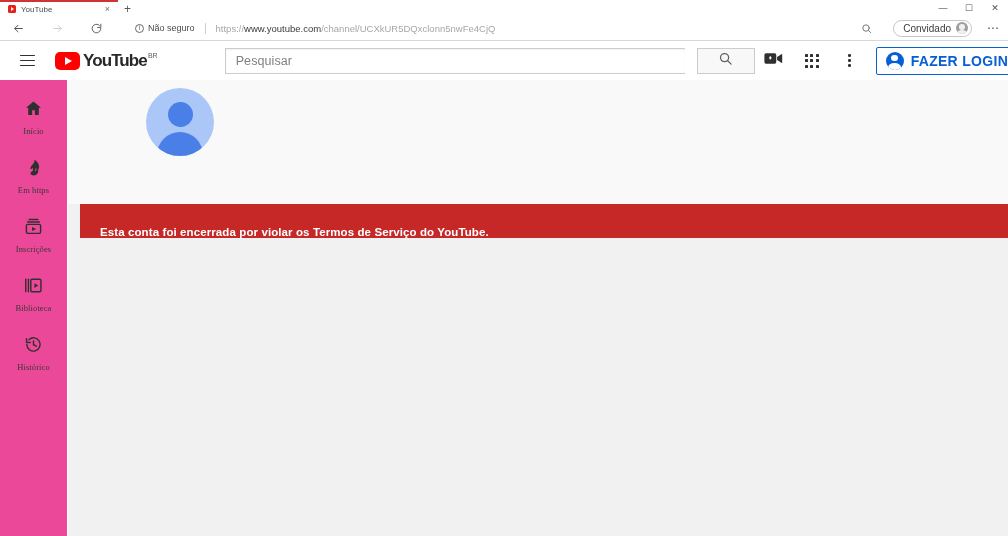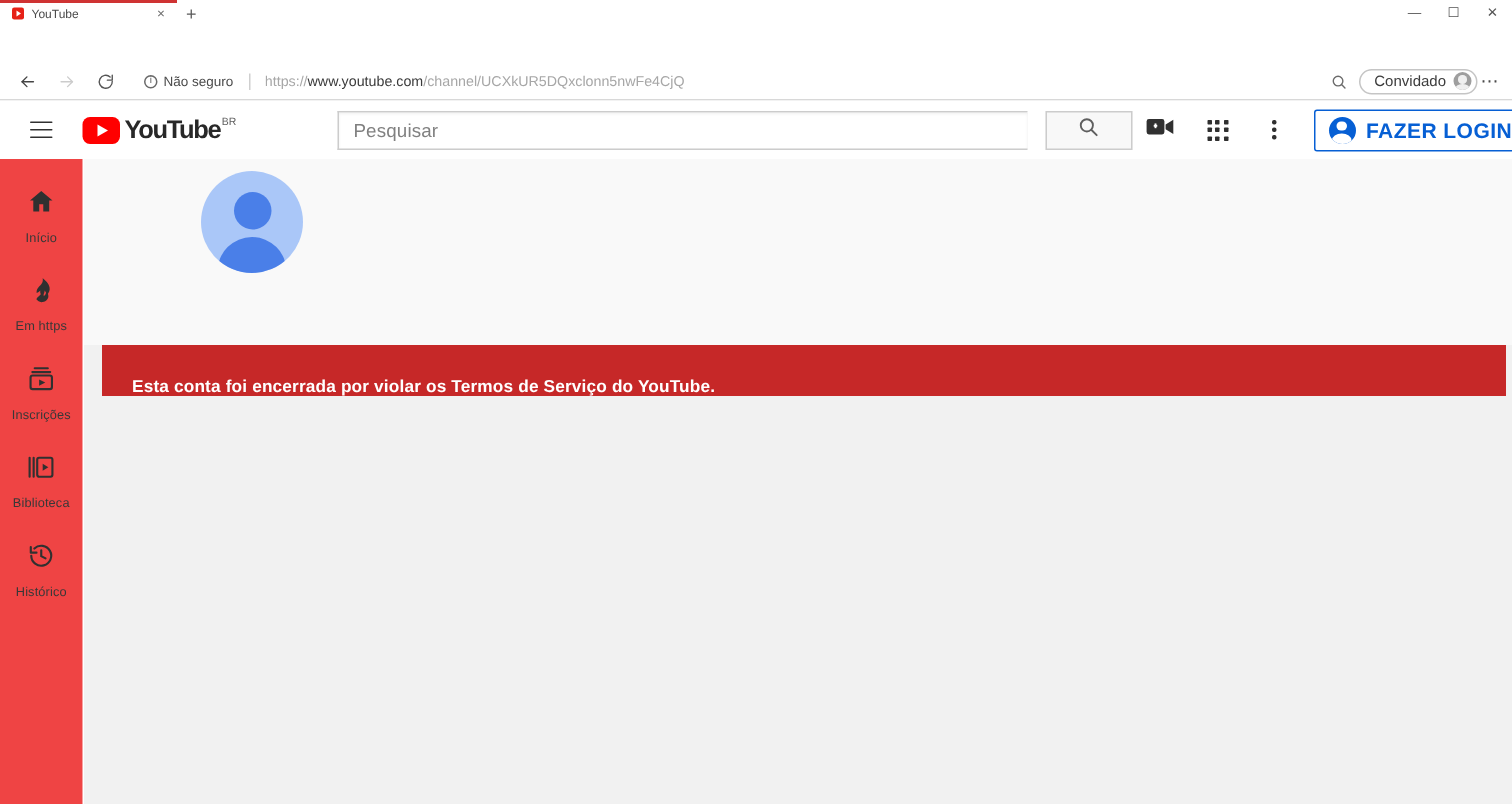--- a/index.html
+++ b/index.html
@@ -94,23 +94,22 @@
     display: flex; align-items: center; justify-content: center;
     font-size: 9px; color: #555; cursor: pointer;
   }
 
   .nav-bar {
     height: 24px;
     display: flex;
     align-items: center;
     padding: 0 6px;
     background: #ffffff;
-    gap: 2px;
-    position: relative;
-    margin-top: 26px;
+    gap: 15px;
+    position: relative;
   }
   .nav-btn {
     width: 24px; height: 22px;
     display: flex; align-items: center; justify-content: center;
     color: #444;
     cursor: pointer;
     flex: 0 0 auto;
   }
   .nav-btn.disabled { color: #c9c9c9; cursor: default; }
 
@@ -402,25 +401,26 @@
     white-space: nowrap;
   }
 
   
   .yt-body {
     display: flex;
     height: 456px;
   }
 
   .yt-sidebar {
-    width: 56px;
-    background: #ef4444;
+    width: 68px;
+    background: #ec4899;
     padding-top: 8px;
     flex: 0 0 auto;
     border-right: 1px solid #ffffff;
+    font-family: Liberation Serif, serif;
   }
   .side-item {
     height: 59px;
     display: flex;
     flex-direction: column;
     align-items: center;
     justify-content: center;
     gap: 4px;
     cursor: pointer;
     color: #303030;

